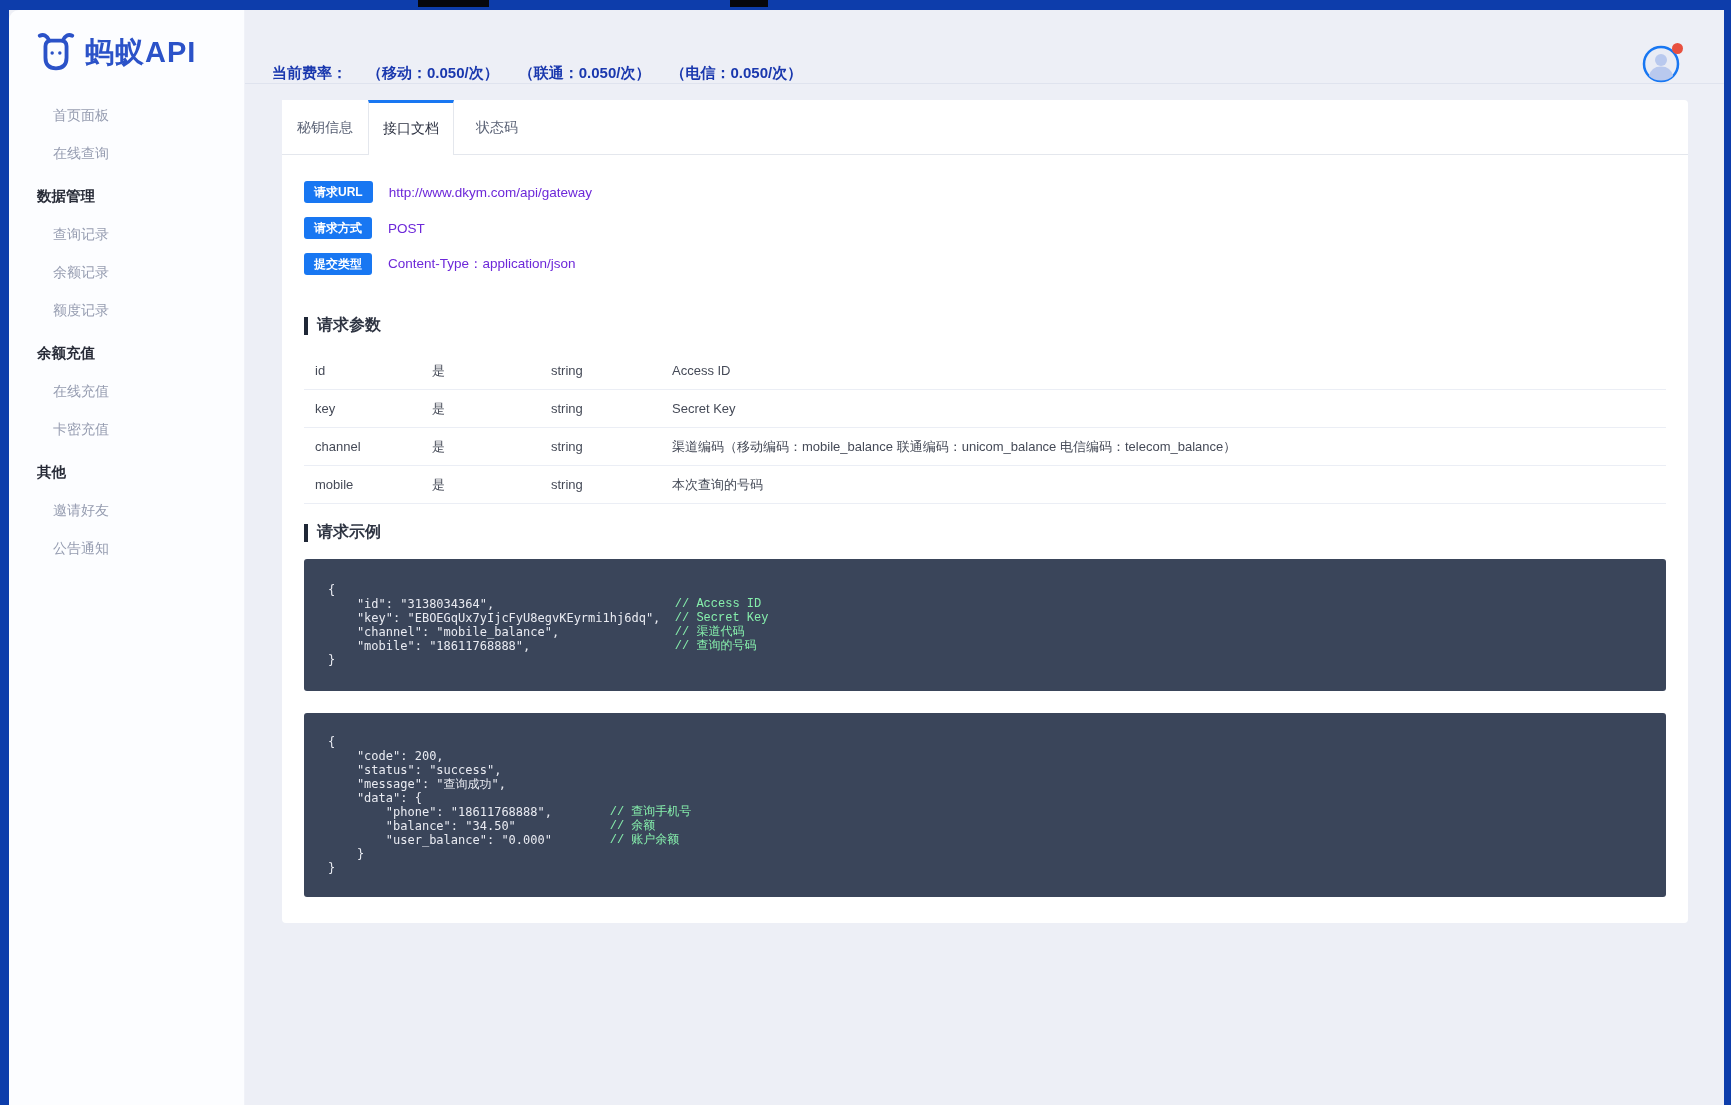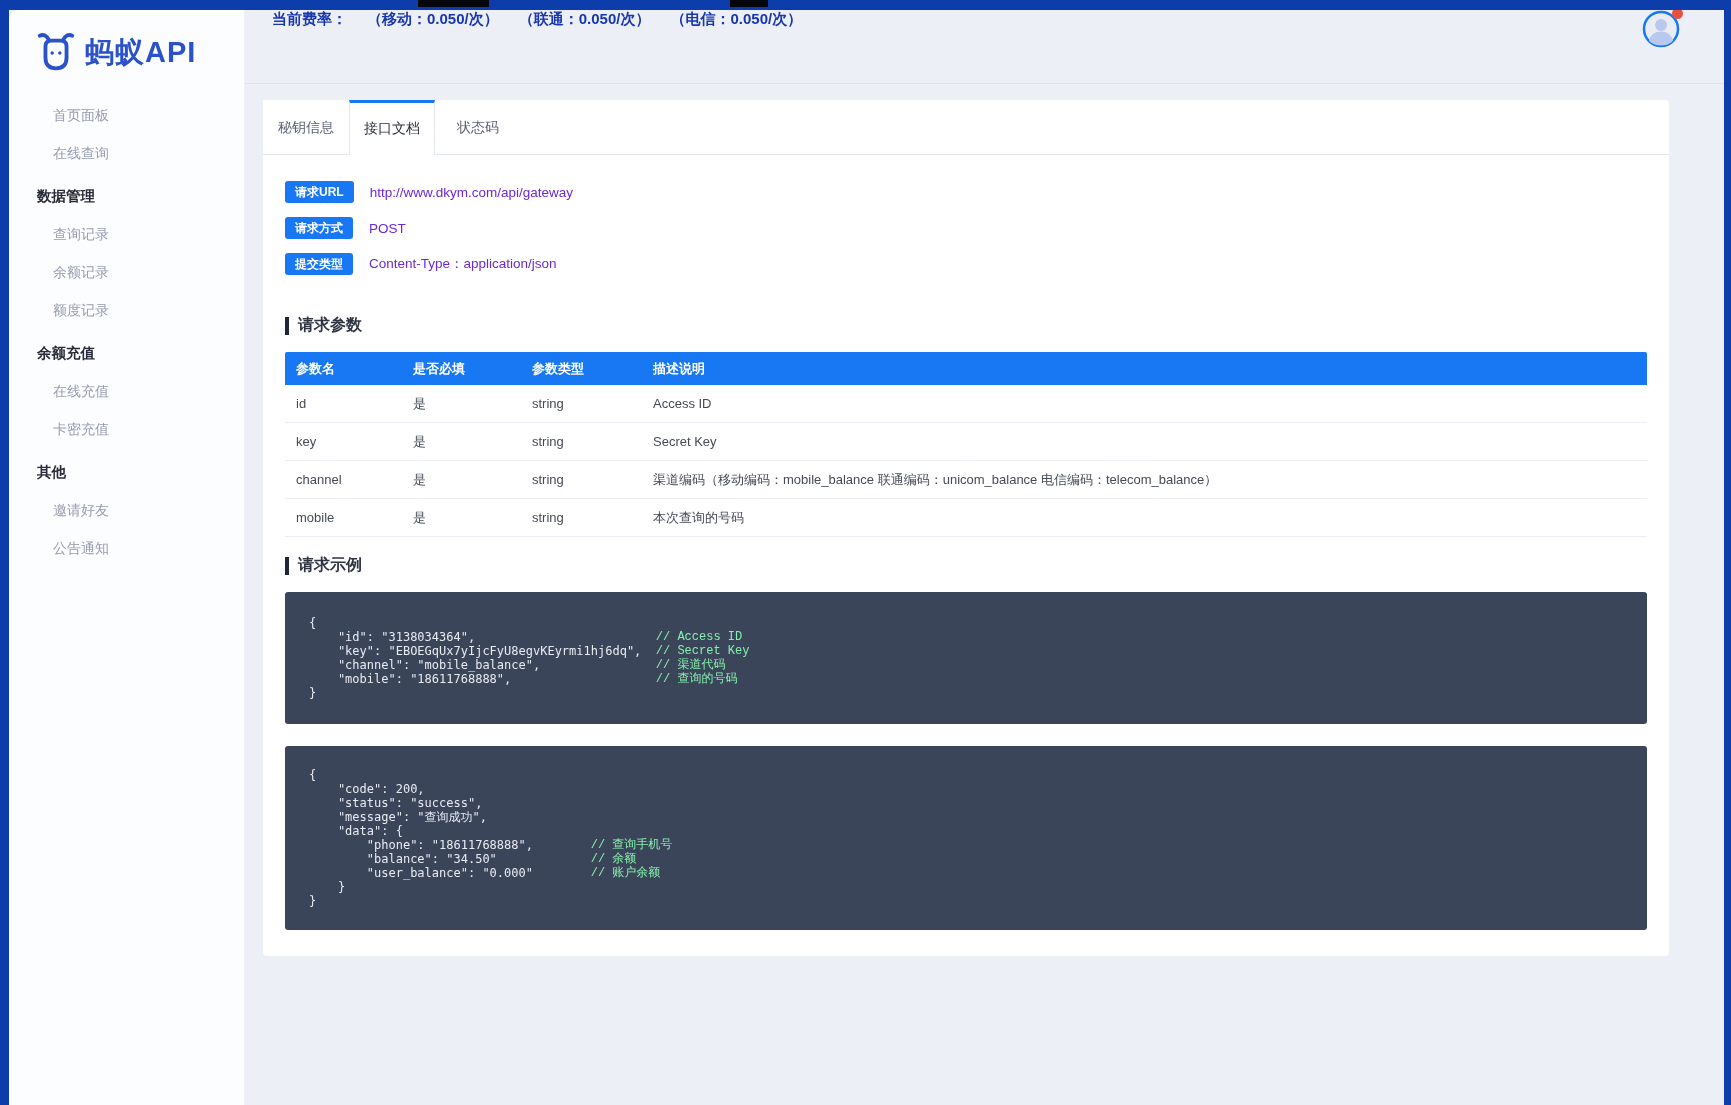--- a/index.html
+++ b/index.html
@@ -18,28 +18,28 @@
   .sidebar{position:absolute;left:9px;top:10px;width:236px;height:1095px;background:#fcfdff;border-top-left-radius:10px;z-index:10;border-right:1px solid #f0f2f8}
   .logo{display:flex;align-items:center;padding:20px 0 0 24px;cursor:pointer}
   .logo svg{flex:0 0 auto}
   .logo-text{font-size:29px;font-weight:bold;color:#2b52c8;margin-left:6px;letter-spacing:1px}
   .nav{margin-top:20px}
   .nav-item{height:38px;line-height:38px;padding-left:44px;font-size:14px;color:#969db1;cursor:pointer}
   .nav-section{height:38px;line-height:38px;padding-left:28px;font-size:14.5px;color:#272b37;font-weight:bold;margin-top:5px}
 
   
   .main{position:absolute;left:245px;top:10px;width:1479px;height:1095px;background:#edeff6}
-  .header{height:74px;border-bottom:1px solid #dfe3ee;display:flex;align-items:flex-start;padding:0 44px 0 27px}
+  .header{height:74px;border-bottom:1px solid #dfe3ee;display:flex;align-items:flex-end;padding:0 44px 0 27px}
   .rates{display:flex;align-items:center;color:#1a38ae;font-weight:bold;font-size:15px}
   .rates span{margin-right:20px;white-space:nowrap}
   .avatar-wrap{margin-left:auto;position:relative;width:38px;height:38px;cursor:pointer}
   .avatar-dot{position:absolute;top:-2px;right:-3px;width:11px;height:11px;border-radius:50%;background:#e8503f}
 
   
-  .card{position:absolute;left:18px;top:90px;width:1406px;background:#ffffff;border-radius:4px}
+  .card{position:absolute;left:37px;top:90px;width:1406px;background:#ffffff;border-radius:4px}
   .tabs{display:flex;border-bottom:1px solid #e4e7ed;height:55px}
   .tab{width:86px;text-align:center;line-height:55px;font-size:14px;color:#5a6275;cursor:pointer;background:#fff}
   .tab.active{border-top:3px solid #1877f2;border-left:1px solid #e4e7ed;border-right:1px solid #e4e7ed;line-height:50px;color:#2b3040;margin-bottom:-1px;background:#fff}
   .card-body{padding:26px 22px 26px}
 
   .info-row{display:flex;align-items:center;height:22px;margin-bottom:14px}
   .badge{background:#1877f2;color:#ffffff;font-size:12px;font-weight:bold;height:22px;line-height:22px;padding:0 10px;border-radius:3px;min-width:62px;text-align:center}
   .info-value{margin-left:16px;font-size:13.5px;color:#6d28d9}
 
   .sec-title{display:flex;align-items:center;margin-top:40px}
@@ -137,26 +137,20 @@
         <span class="badge">提交类型</span>
         <span class="info-value">Content-Type：application/json</span>
       </div>
 
       <div class="sec-title">
         <span class="sec-bar"></span>
         <span class="sec-text">请求参数</span>
       </div>
 
       <div class="ptable">
-        <div class="ptable-header">
-          <div class="cell">参数名</div>
-          <div class="cell">是否必填</div>
-          <div class="cell">参数类型</div>
-          <div class="cell">描述说明</div>
-        </div>
         <div class="ptable-row">
           <div class="cell">id</div>
           <div class="cell">是</div>
           <div class="cell">string</div>
           <div class="cell">Access ID</div>
         </div>
         <div class="ptable-row">
           <div class="cell">key</div>
           <div class="cell">是</div>
           <div class="cell">string</div>

